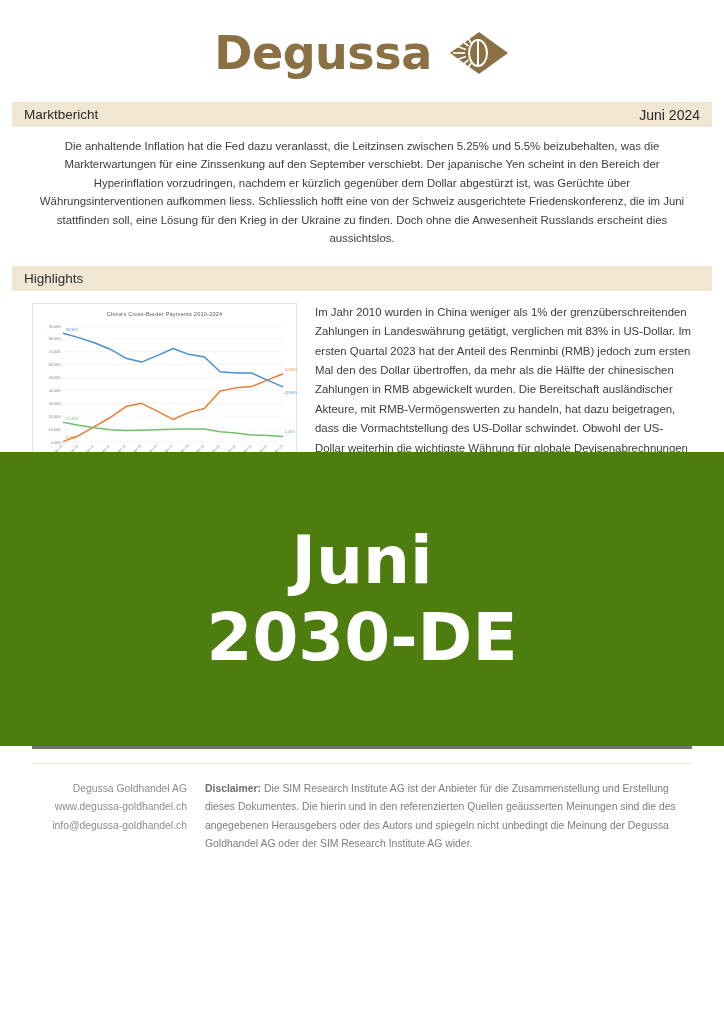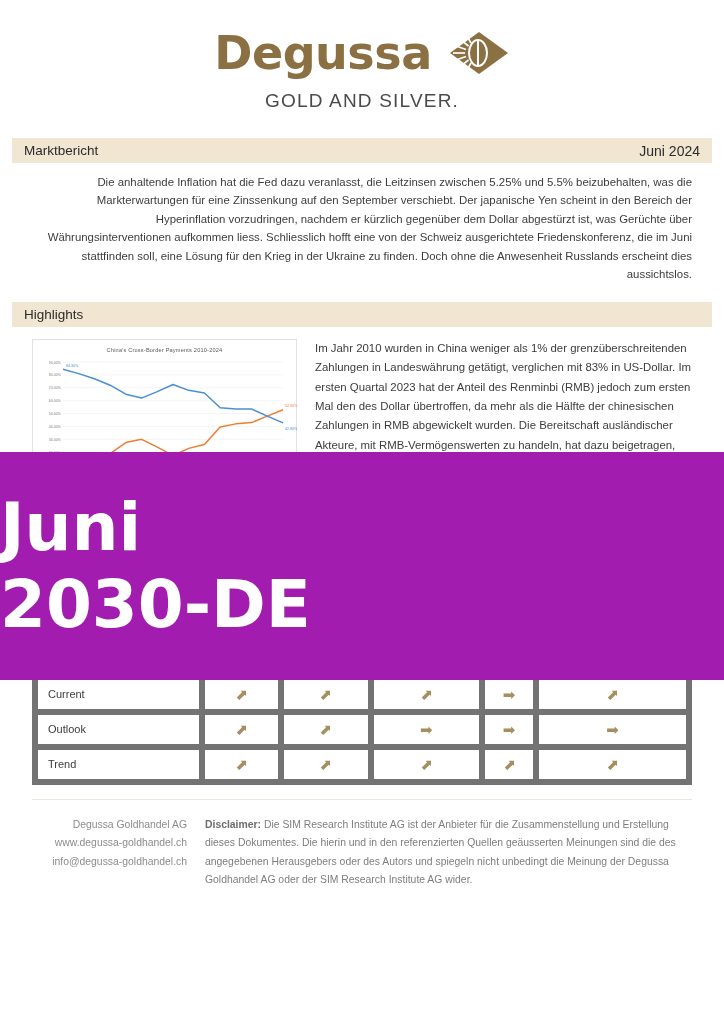--- a/index.html
+++ b/index.html
@@ -51,21 +51,21 @@
     box-sizing:border-box;
   }
   .bar-title{font-size:13.5px;color:#2b2b2b;}
   .bar-right{margin-left:auto;font-size:14px;color:#2b2b2b;}
 
   .body-text{
     margin:10px 32px 0 32px;
     font-size:11.4px;
     line-height:1.62;
     color:#3c3c3c;
-    text-align:right;
+    text-align:center;
   }
 
   
   .hl-wrap{
     display:flex;
     margin:12px 32px 0 32px;
     gap:18px;
   }
   .hl-chart{width:265px;flex:none;}
   .hl-text{
@@ -98,24 +98,24 @@
     position:absolute;bottom:3px;left:0;right:0;
     display:flex;justify-content:center;gap:10px;
     font-size:4.6px;color:#6b6b6b;
   }
   .legend span.k{display:inline-flex;align-items:center;gap:2px;}
   .legend i{display:inline-block;width:9px;height:1.6px;}
 
   
   .overlay{
     position:absolute;
-    left:0;top:452px;width:724px;height:228px;
-    background:#a21caf;
+    left:0;top:452px;width:724px;height:294px;
+    background:#4d7c0f;
     display:flex;flex-direction:column;
-    align-items:flex-start;justify-content:center;
+    align-items:center;justify-content:center;
     z-index:40;
   }
   .overlay-l1{
     font-family:"DejaVu Sans", sans-serif;
     font-weight:bold;
     font-size:66px;color:#ffffff;line-height:1.05;
   }
   .overlay-l2{
     font-family:"DejaVu Sans", sans-serif;
     font-weight:bold;
@@ -169,21 +169,20 @@
           <line x1="13" y1="10" x2="20.5" y2="16"></line>
           <line x1="19" y1="6" x2="23" y2="13"></line>
           <line x1="8" y1="30" x2="18" y2="26.5"></line>
           <line x1="13" y1="36" x2="20.5" y2="30"></line>
           <line x1="19" y1="40" x2="23" y2="33"></line>
         </g>
         <ellipse cx="30" cy="23" rx="9" ry="13" fill="none" stroke="#ffffff" stroke-width="2"></ellipse>
         <line x1="30" y1="10" x2="30" y2="36" stroke="#ffffff" stroke-width="2"></line>
       </svg>
     </div>
-    <div class="logo-sub">GOLD AND SILVER.</div>
   </div>
 
   <div class="bar" style="margin-top:26px;">
     <div class="bar-title">Marktbericht</div>
     <div class="bar-right">Juni 2024</div>
   </div>
   <div class="body-text">Die anhaltende Inflation hat die Fed dazu veranlasst, die Leitzinsen zwischen 5.25% und 5.5% beizubehalten, was die Markterwartungen für eine Zinssenkung auf den September verschiebt. Der japanische Yen scheint in den Bereich der Hyperinflation vorzudringen, nachdem er kürzlich gegenüber dem Dollar abgestürzt ist, was Gerüchte über Währungsinterventionen aufkommen liess. Schliesslich hofft eine von der Schweiz ausgerichtete Friedenskonferenz, die im Juni stattfinden soll, eine Lösung für den Krieg in der Ukraine zu finden. Doch ohne die Anwesenheit Russlands erscheint dies aussichtslos.</div>
 
   <div class="bar" style="margin-top:18px;">
     <div class="bar-title">Highlights</div>

